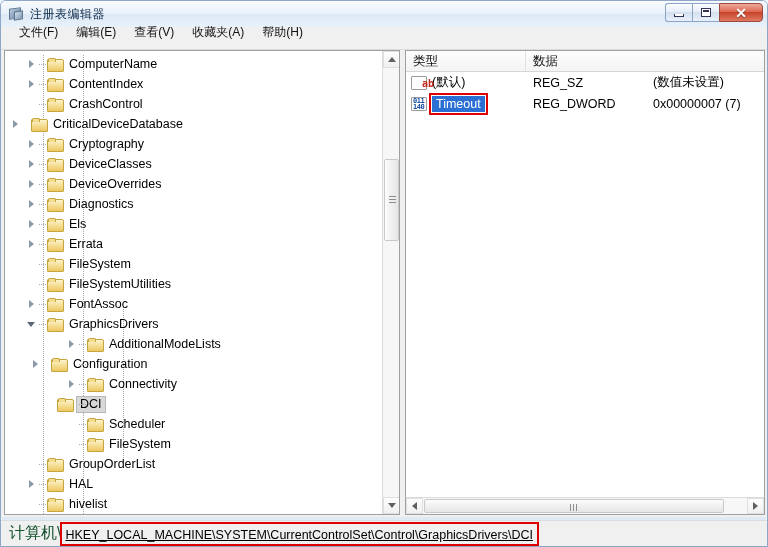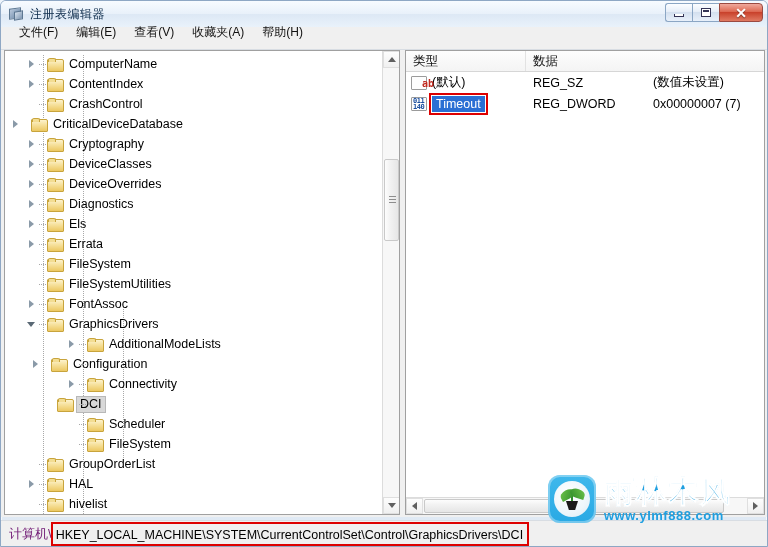--- a/index.html
+++ b/index.html
@@ -310,22 +310,22 @@
 
   
   .statusbar {
     position: absolute; left: 1px; bottom: 1px;
     width: 766px; height: 26px;
     background: #f0f0f0;
     border-top: 1px solid #d8dde3;
     display: flex; align-items: center;
     padding-left: 8px;
   }
-  .status-prefix { font-size: 13px; color: #701a75; }
-  .status-path-wrap { position: relative; margin-left: 1px; }
+  .status-prefix { font-size: 16px; color: #14532d; }
+  .status-path-wrap { position: relative; margin-left: 1px; text-decoration: underline; }
   .status-path { font-size: 12.5px; color: #000; padding: 1px 3px; white-space: nowrap; }
   .red-box-path {
     position: absolute; left: -2px; top: -3px; right: -3px; bottom: -3px;
     border: 2px solid #dd0000;
     pointer-events: none;
   }
 
   
   .watermark {
     position: absolute; left: 548px; top: 468px;
@@ -612,26 +612,13 @@
   </div>
 
   <div class="statusbar">
     <span class="status-prefix">计算机\</span>
     <span class="status-path-wrap">
       <span class="status-path">HKEY_LOCAL_MACHINE\SYSTEM\CurrentControlSet\Control\GraphicsDrivers\DCI</span>
       <span class="red-box-path"></span>
     </span>
   </div>
 
-  <div class="watermark">
-    <div class="wm-badge">
-      <div class="disc"></div>
-      <div class="stem"></div>
-      <div class="leafA"></div>
-      <div class="leafB"></div>
-      <div class="pot"></div>
-    </div>
-    <div class="wm-text">
-      <div class="wm-cn">雨林木风</div>
-      <div class="wm-url">www.ylmf888.com</div>
-    </div>
-  </div>
 </div>
 
 </body></html>

